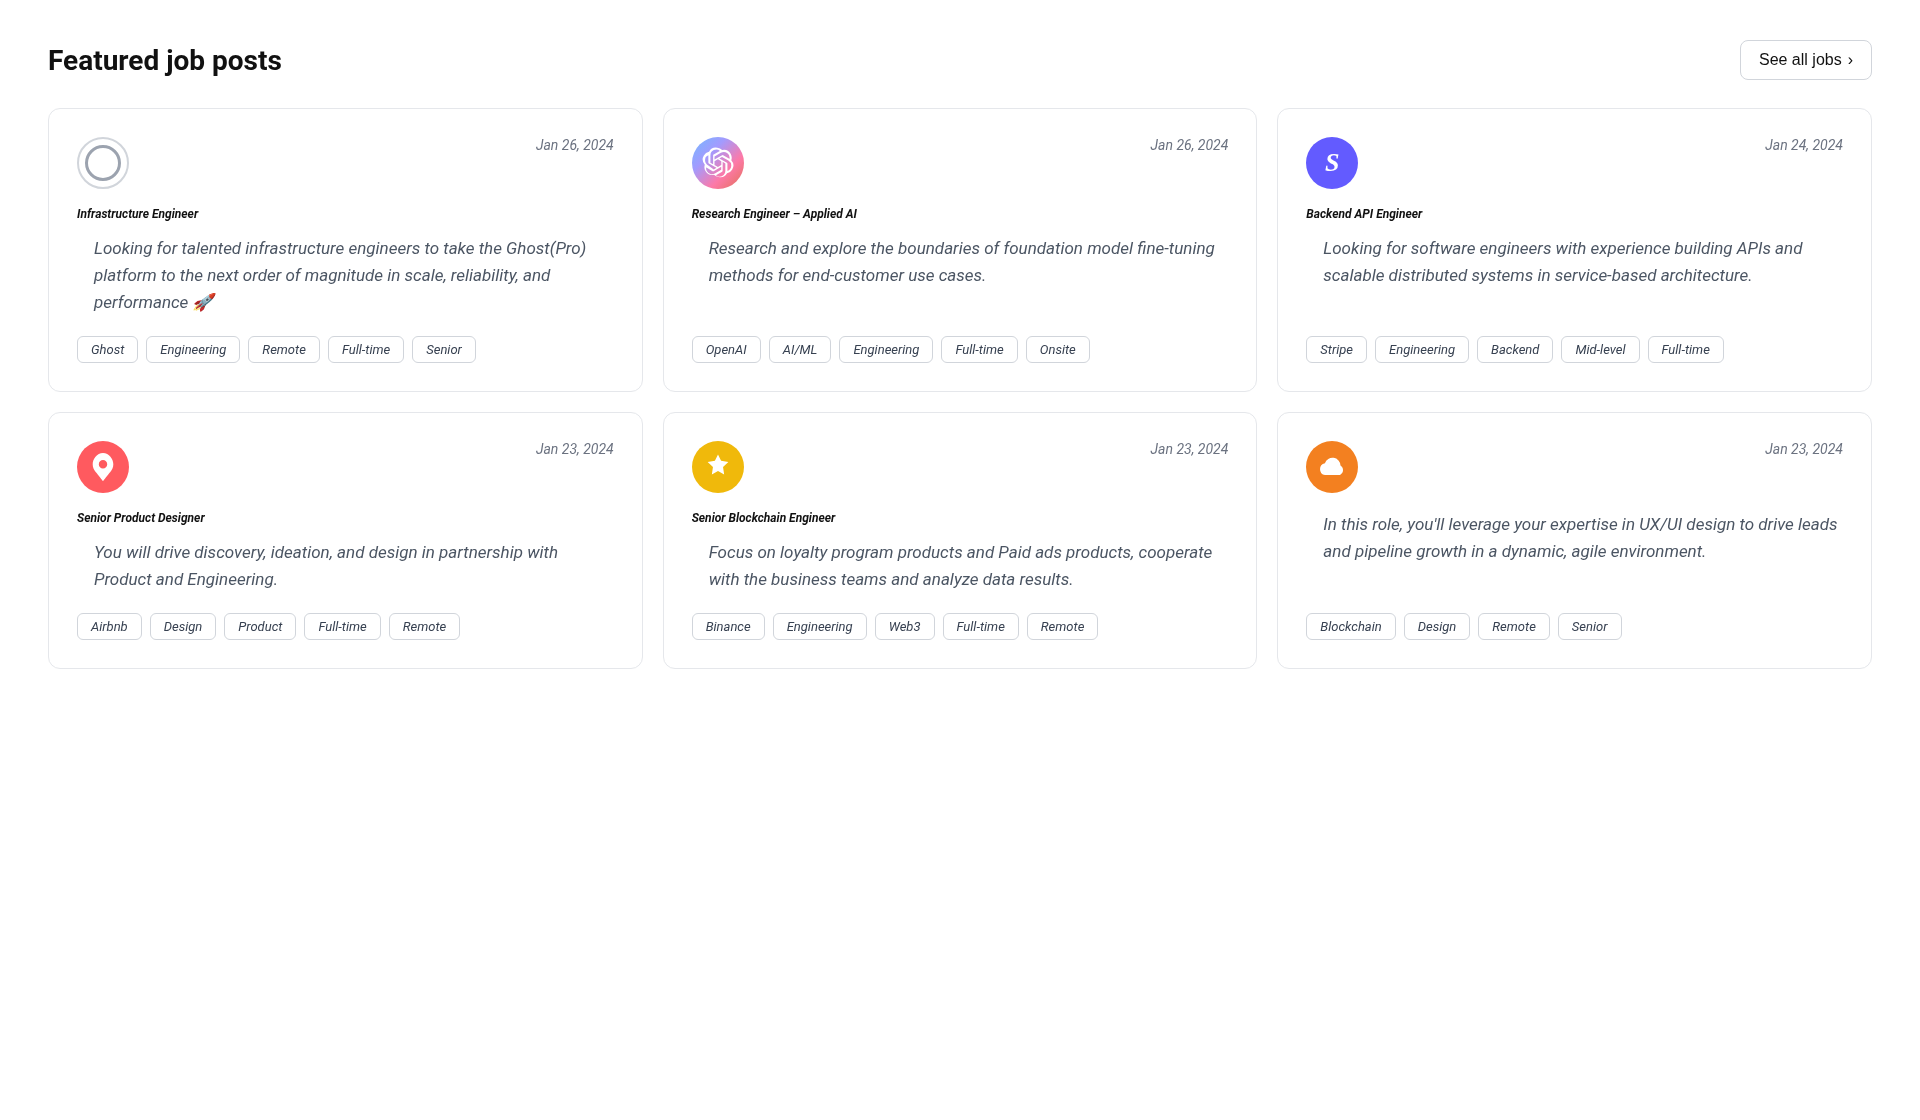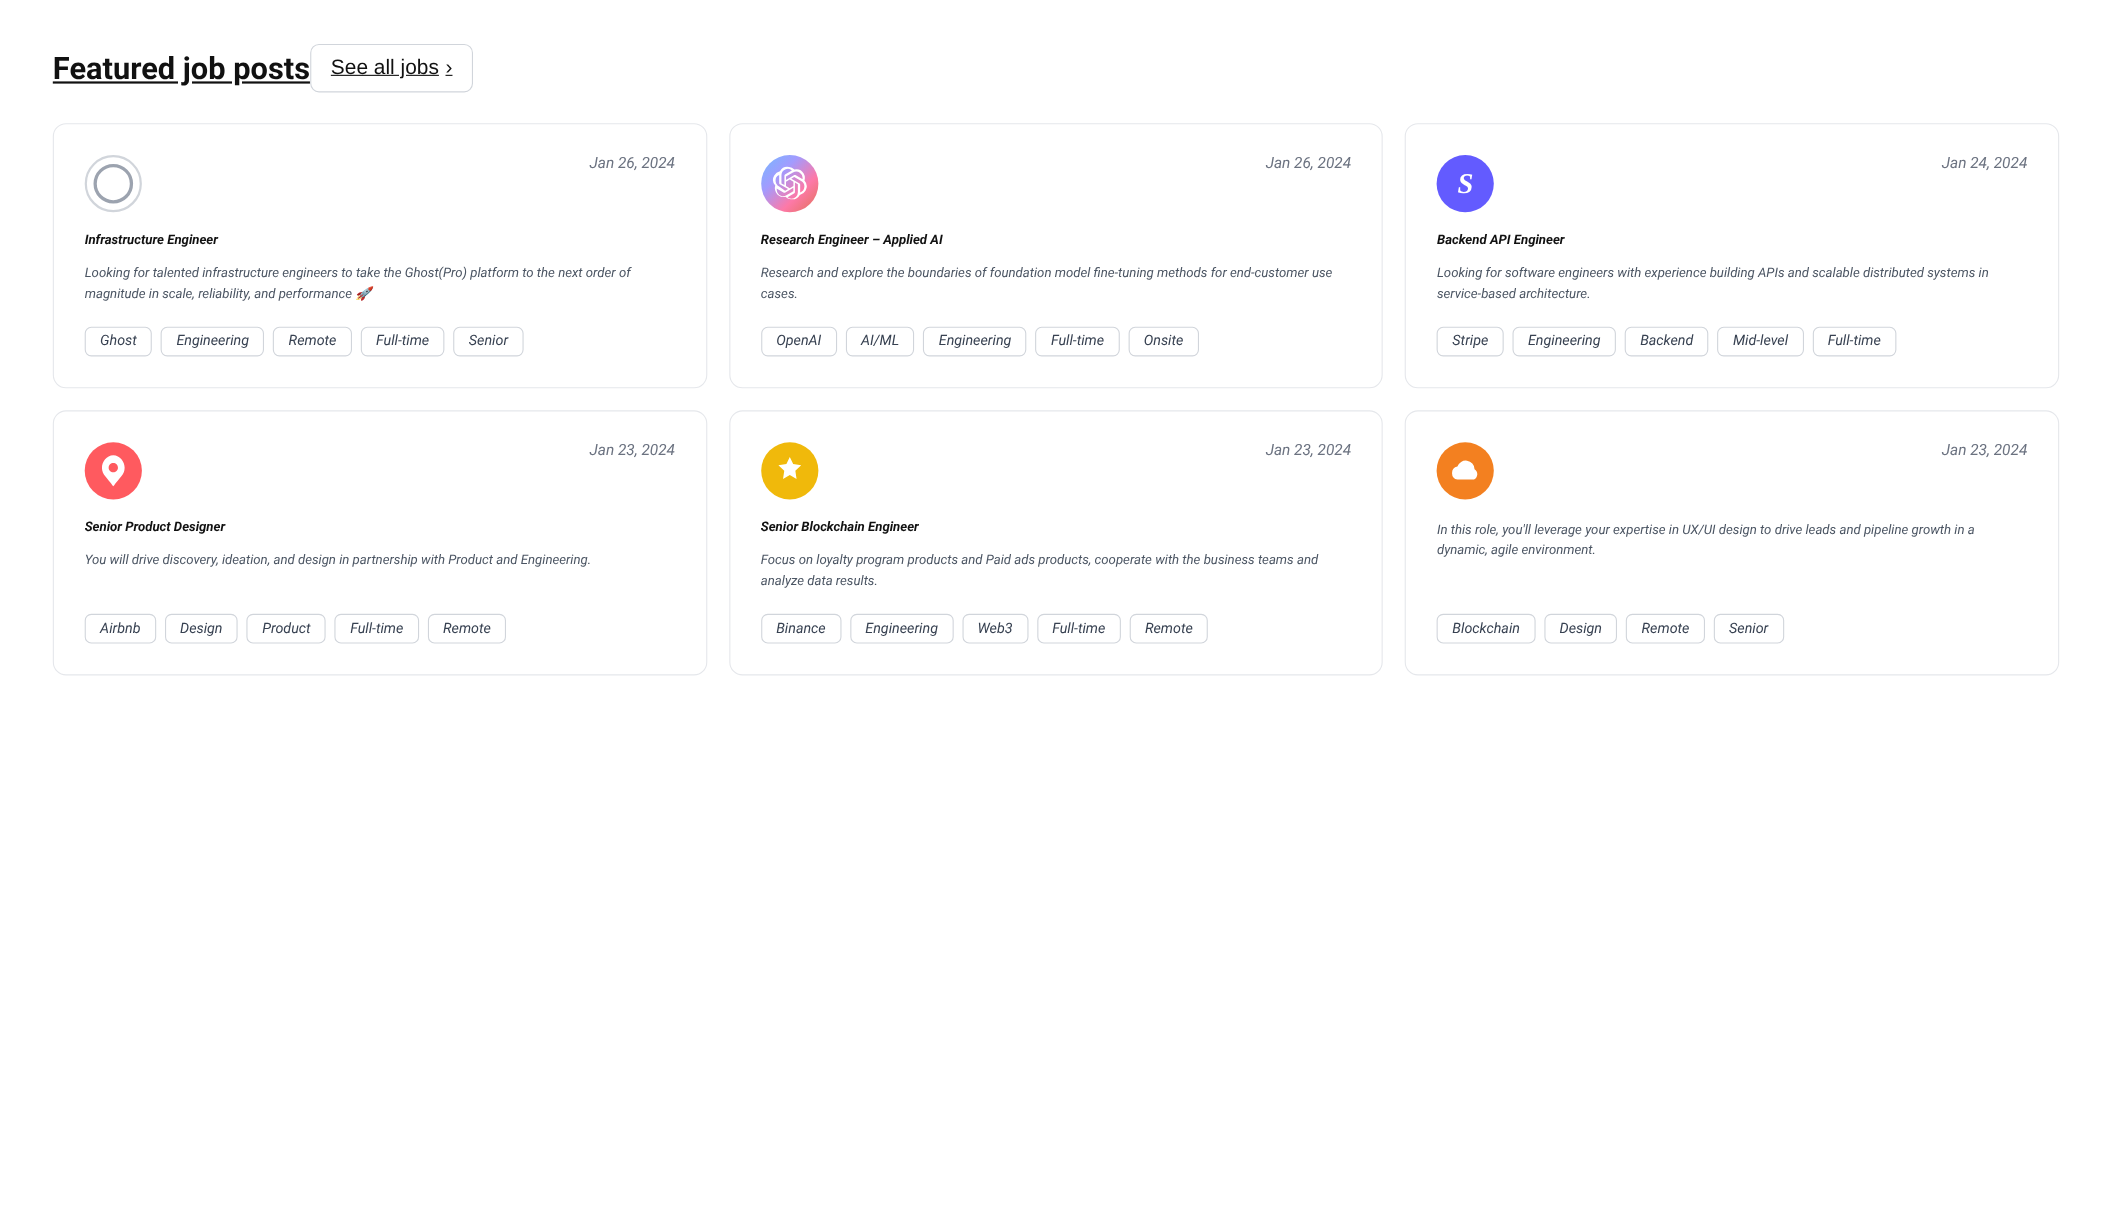--- a/index.html
+++ b/index.html
@@ -4,34 +4,34 @@
   <style>
     * { box-sizing: border-box; margin: 0; padding: 0; }
     body {
       font-family: -apple-system, BlinkMacSystemFont, 'Segoe UI', Roboto, sans-serif;
       background: #fff;
       color: #111;
       padding: 40px 48px;
     }
     .page-header {
       display: flex;
+      justify-content: space-between;
       align-items: center;
       margin-bottom: 28px;
-      text-decoration: underline;
     }
     .page-title {
       font-size: 28px;
       font-weight: 700;
       color: #111;
     }
     .see-all-btn {
       border: 1px solid #d1d5db;
       border-radius: 8px;
       padding: 10px 18px;
-      font-size: 19px;
+      font-size: 16px;
       cursor: pointer;
       background: #fff;
       color: #111;
       display: flex;
       align-items: center;
       gap: 6px;
     }
     .jobs-grid {
       display: grid;
       grid-template-columns: repeat(3, 1fr);
@@ -90,25 +90,26 @@
       color: #6b7280;
     }
     .job-title {
       font-size: 12px;
       font-weight: 700;
       color: #111;
       margin-bottom: 12px;
       line-height: 1.3;
     }
     .job-desc {
-      font-size: 12px;
+      font-size: 17px;
       color: #4b5563;
       line-height: 1.6;
       margin-bottom: 20px;
       flex: 1;
+      margin-left: 17px;
     }
     .tags {
       display: flex;
       flex-wrap: wrap;
       gap: 8px;
     }
     .tag {
       border: 1px solid #d1d5db;
       border-radius: 6px;
       padding: 5px 13px;

